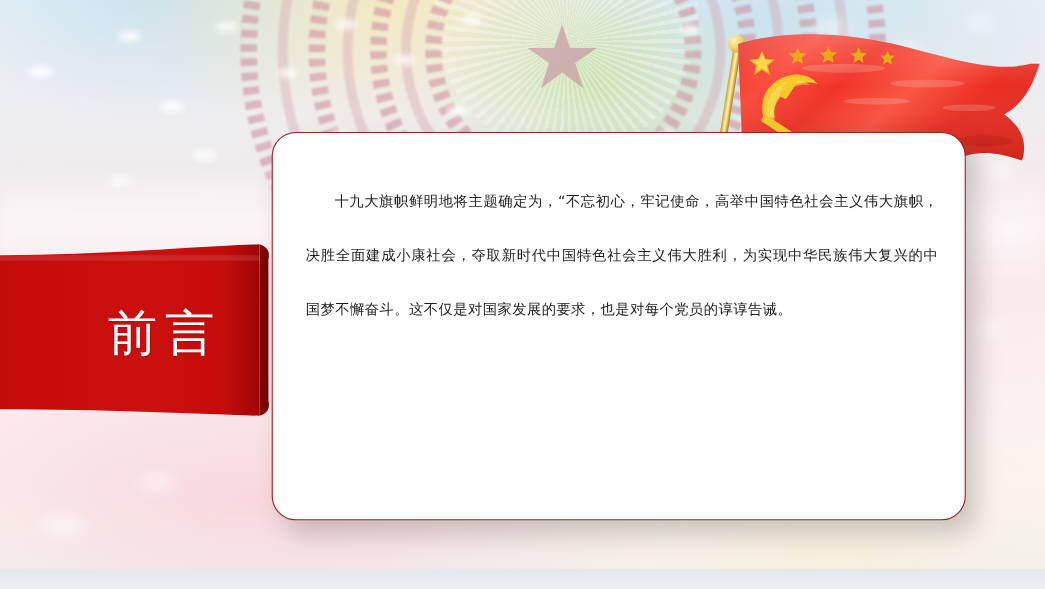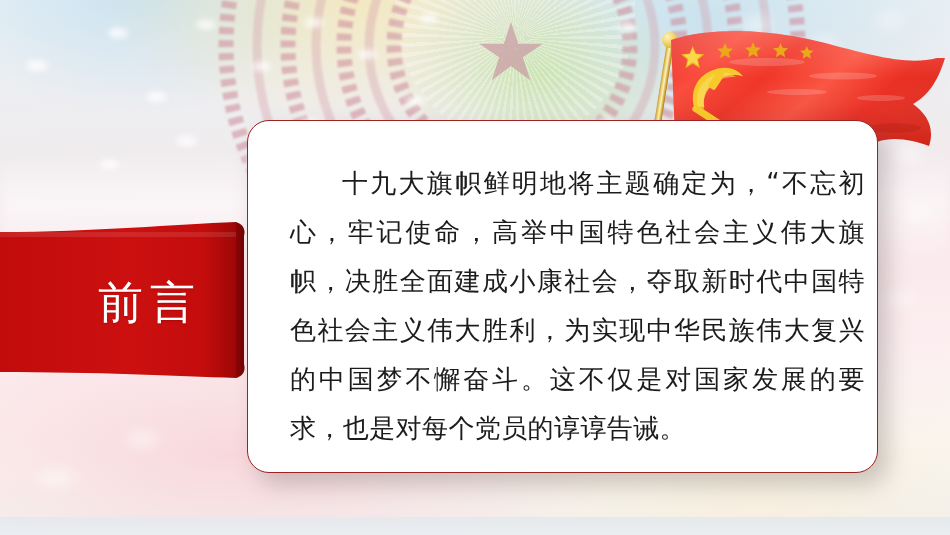--- a/index.html
+++ b/index.html
@@ -99,26 +99,25 @@
     background:#ffffff;
     border:1.6px solid #9d2222;
     border-radius:22px;
     box-sizing:border-box;
     box-shadow:10px 12px 22px rgba(90,80,80,.28);
   }
   .card-body{
     position:absolute;left:30px;top:38px;width:575px;
     color:#1c1c1c;
     font-family:"DejaVu Sans","Liberation Sans",sans-serif;
-    font-size:26px;
+    font-size:13px;
     line-height:49px;
     letter-spacing:.4px;
     text-align:justify;
     text-indent:2em;
-    margin-left:12px;
   }
 </style>
 </head>
 <body>
 
 <div id="stage">
 
   <div class="bg-base"></div>
   <div class="bg-warm"></div>
   <div class="bg-pink"></div>

